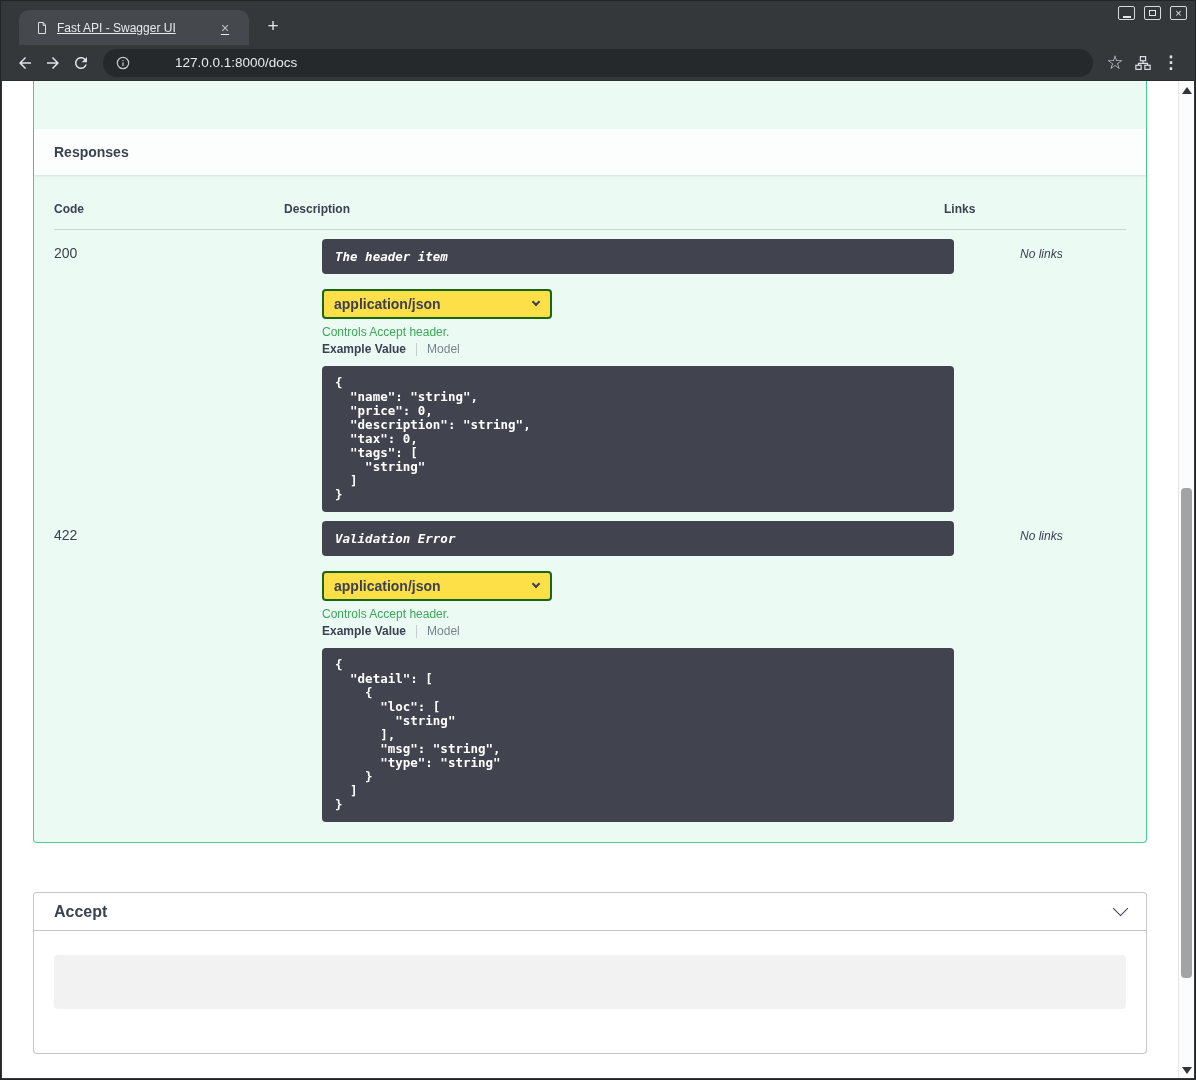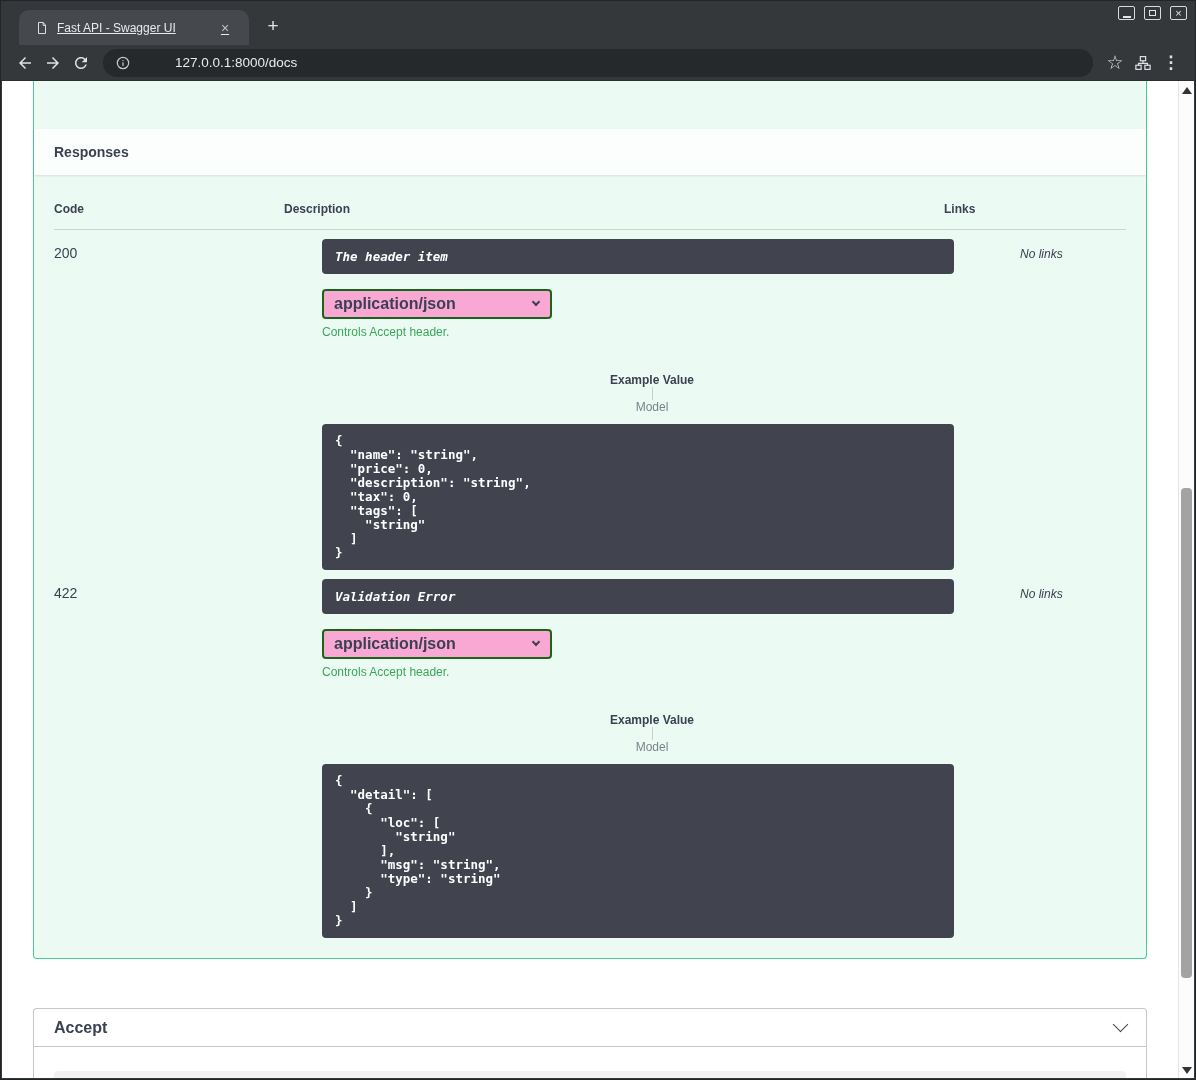--- a/index.html
+++ b/index.html
@@ -50,27 +50,27 @@
   .responses-table { padding:0 20px 20px; }
   .thead { display:grid; grid-template-columns:230px 660px 1fr; padding:27px 0 13px;
            border-bottom:1px solid rgba(59,65,81,.2); font-size:12px; font-weight:700; }
   .trow { display:grid; grid-template-columns:230px 660px 1fr; padding-top:9px;gap:38px; }
   .code-cell { font-size:14px; padding-top:6px; }
   .links-cell { font-size:12px; font-style:italic; padding-top:8px; }
   .desc-block { width:632px; background:#41444e; border-radius:4px; padding:10px 13px; color:#fff;
                 font-family:"DejaVu Sans Mono", monospace; font-size:12.5px; font-weight:700;
                 font-style:italic; line-height:15px; }
   .select-wrap { margin-top:15px; position:relative; width:230px; }
-  .media-select { width:230px; height:30px; background:#f9a8d4; border:2px solid #196619; border-radius:4px;
-                  display:flex; align-items:center; padding:0 30px 0 10px; font-size:16px; font-weight:700;
+  .media-select { width:230px; height:30px; background:#fde047; border:2px solid #196619; border-radius:4px;
+                  display:flex; align-items:center; padding:0 30px 0 10px; font-size:14px; font-weight:700;
                   color:#3b4151; }
   .select-chevron { position:absolute; right:13px; top:10px; width:6px; height:6px;
                     border-right:2px solid #3b4151; border-bottom:2px solid #3b4151; transform:rotate(45deg); }
   .accept-note { margin-top:6px; font-size:12px; color:#3aa757; }
-  .ex-tabs { margin-top:34px; display:flex; align-items:center; font-size:12px;flex-direction:column; }
+  .ex-tabs { margin-top:3px; display:flex; align-items:flex-end; font-size:12px; }
   .tab-example { font-weight:700; color:#3b4151; }
   .tab-div { width:1px; height:13px; background:#c9ccd1; margin:0 10px; }
   .tab-model { color:rgba(59,65,81,.65); }
   .example-block { margin-top:10px; width:632px; background:#41444e; border-radius:4px; padding:10px 13px; }
   .example-block pre { font-family:"DejaVu Sans Mono", monospace; font-size:12.5px; font-weight:700;
                        line-height:14px; color:#fff; white-space:pre; }
 
   
   .models-gap { height:49px; }
   .models { border:1px solid rgba(59,65,81,.3); border-radius:4px; background:#fff; }
@@ -245,24 +245,20 @@
 
       <div class="models-gap"></div>
 
       <div class="models">
         <div class="models-header">
           <span>Accept</span>
           <span class="chev-down"></span>
         </div>
         <div class="models-body">
           <div class="model-box">
-            <span class="model-title">Item</span>
-            <span class="chev-right"></span>
-          </div>
-          <div class="model-box">
             
             
           </div>
         </div>
       </div>
 
     </div>
   </div>
 
   <div class="scrollbar">

